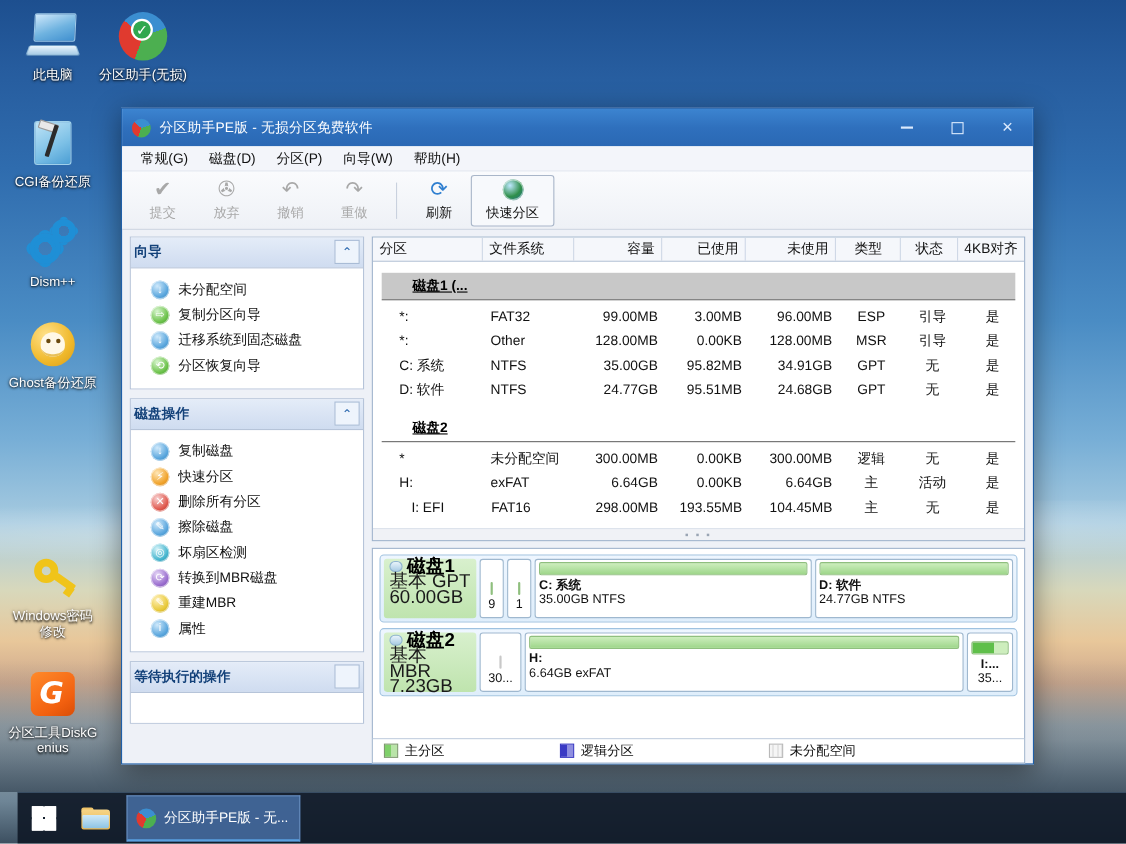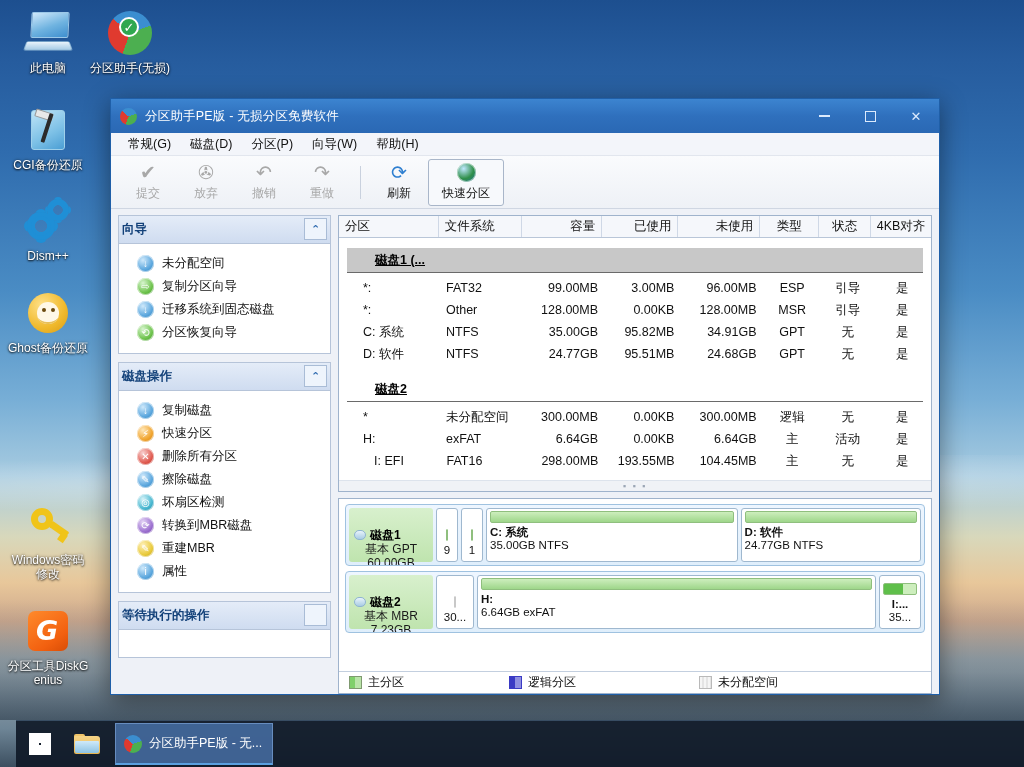--- a/index.html
+++ b/index.html
@@ -340,21 +340,21 @@
   }
   .disk-strip {
     margin:5px 6px 0 6px; height:62px; flex:none;
     border:1px solid #9fc2e0; border-radius:4px;
     background:linear-gradient(180deg,#eef6ff,#dfeefb);
     display:flex; padding:3px; gap:3px; overflow:hidden;
   }
   .disk-info {
     width:84px; flex:none; border-radius:3px;
     background:linear-gradient(180deg,#d8f0cd,#bfe4ae);
-    padding:20px 5px; font-size:12px; color:#14427a; line-height:14px;text-align:center;
+    padding:0 5px; font-size:17px; color:#14427a; line-height:14px;
   }
   .disk-info .dname { font-weight:bold; color:#000; display:flex; align-items:center; gap:4px; }
   .disk-info .dname .dicon {
     width:12px; height:10px; border-radius:50%/60%;
     background:linear-gradient(180deg,#e8f3fb,#a9cce4); border:1px solid #8fb4d2; flex:none;
   }
   .disk-info .dsub, .disk-info .dsize { color:#1a1a1a; }
   .part-block {
     border:1px solid #9fb8cf; border-radius:3px; background:#fff;
     display:flex; flex-direction:column; padding:2px 3px; overflow:hidden;

